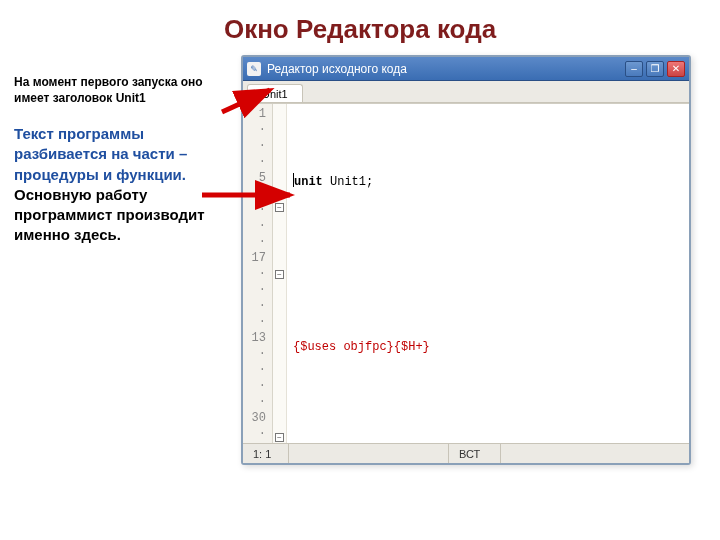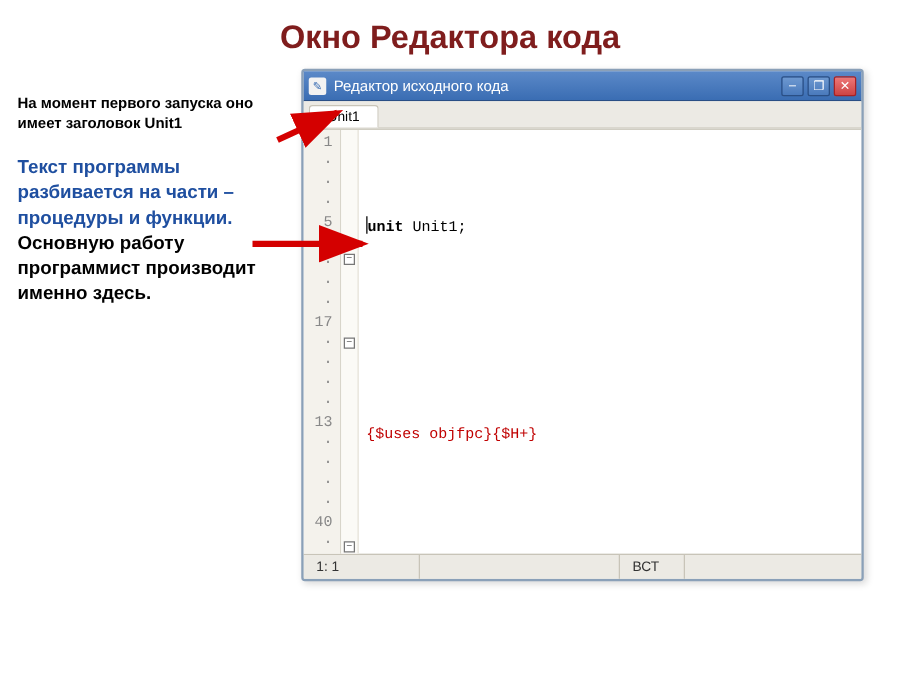--- a/index.html
+++ b/index.html
@@ -168,21 +168,21 @@
     align-items: center;
     font-size: 11px;
     color: #333;
   }
   .status-cell {
     border-right: 1px solid #c8c4b8;
     padding: 0 10px;
     height: 100%;
     display: flex; align-items: center;
   }
-  .status-caret { width: 93px; }
+  .status-caret { width: 46px; }
   .status-empty { width: 160px; }
   .status-mode { width: 52px; }
   .status-file { flex: 1; padding-left: 10px; }
 </style>
 </head>
 <body>
 
 <div class="slide-title">Окно Редактора кода</div>
 
 <div class="layout">
@@ -223,21 +223,21 @@
         <div>17</div>
           <div>·</div>
           <div>·</div>
           <div>·</div>
           <div>·</div>
         <div>13</div>
           <div>·</div>
           <div>·</div>
           <div>·</div>
           <div>·</div>
-        <div>40</div>
+        <div>30</div>
           <div>·</div>
       </div>
       <div class="fold-col">
         <div></div>
           <div></div>
           <div></div>
           <div></div>
           <div></div>
           <div></div>
         <div>

